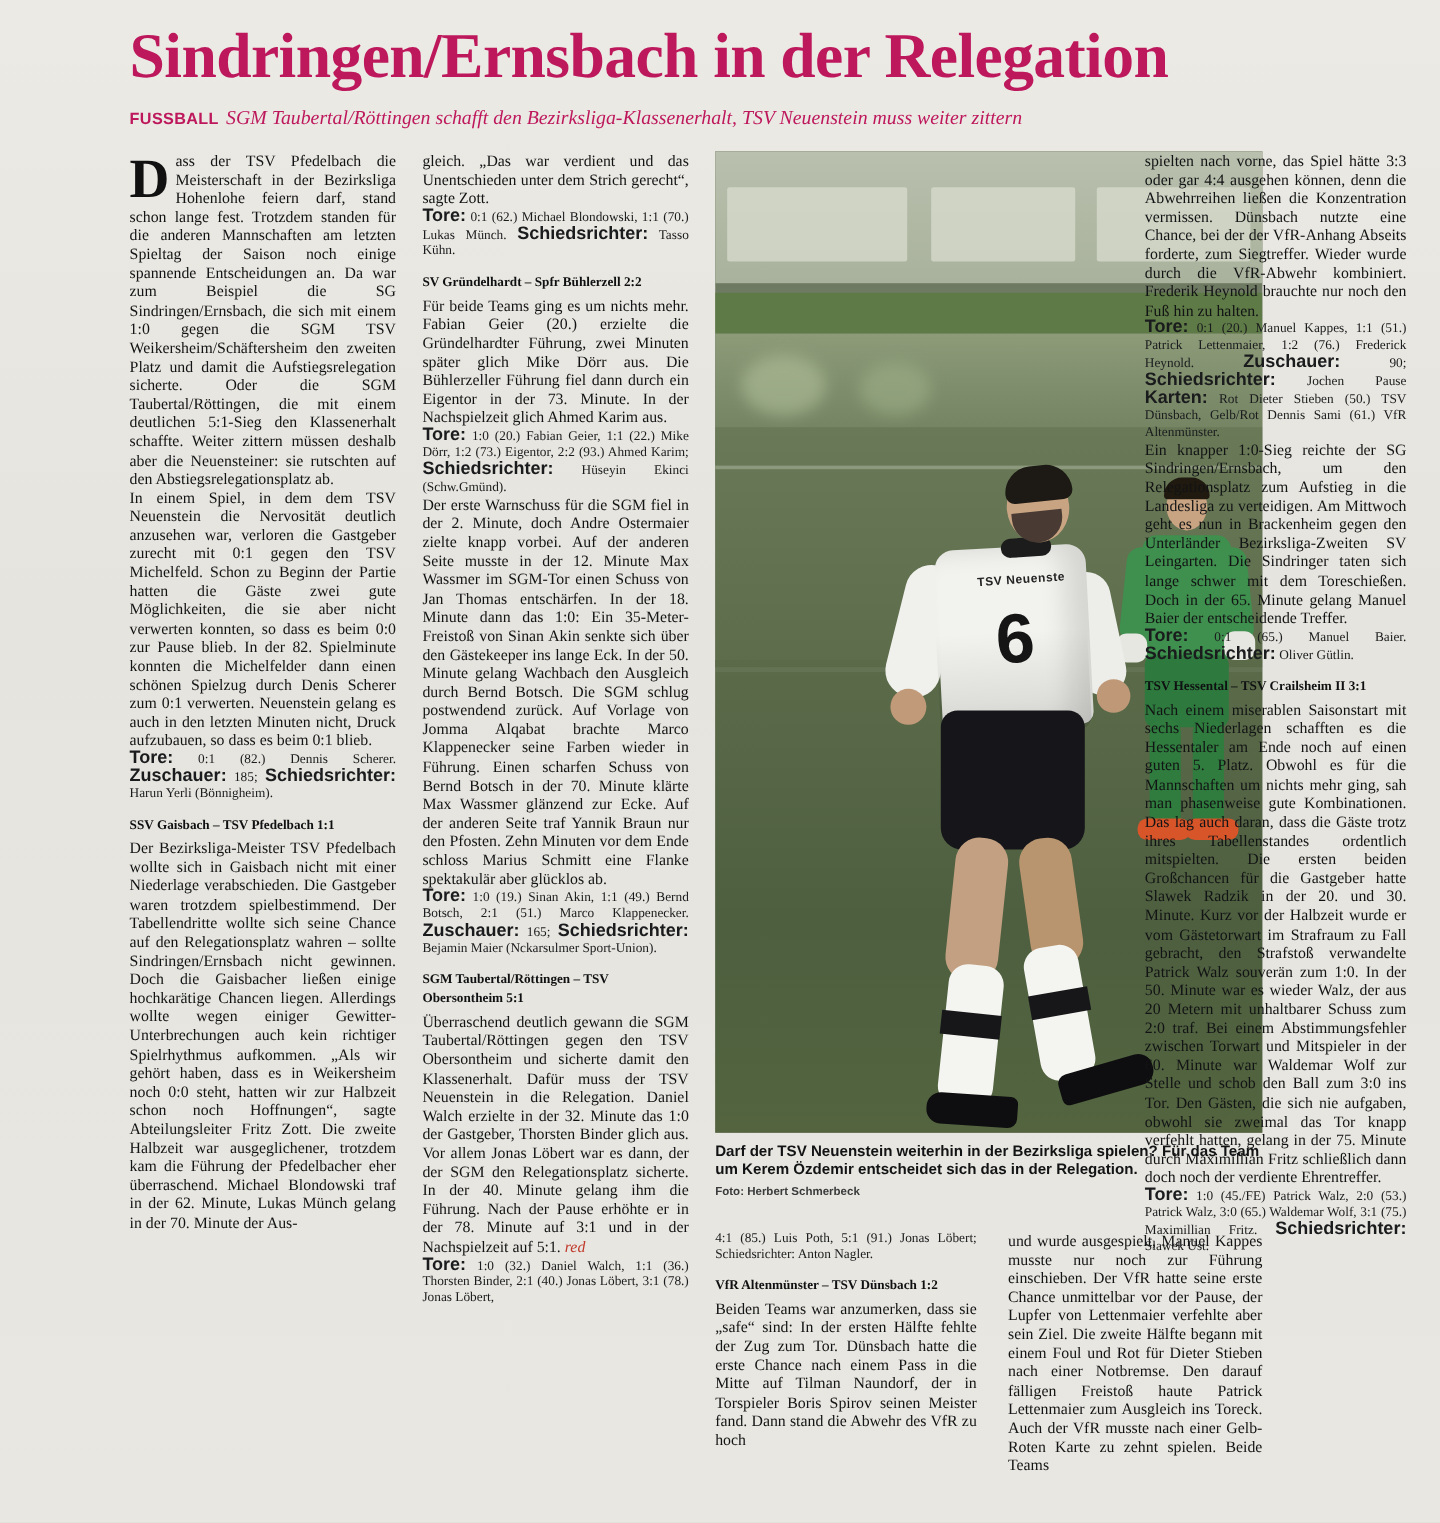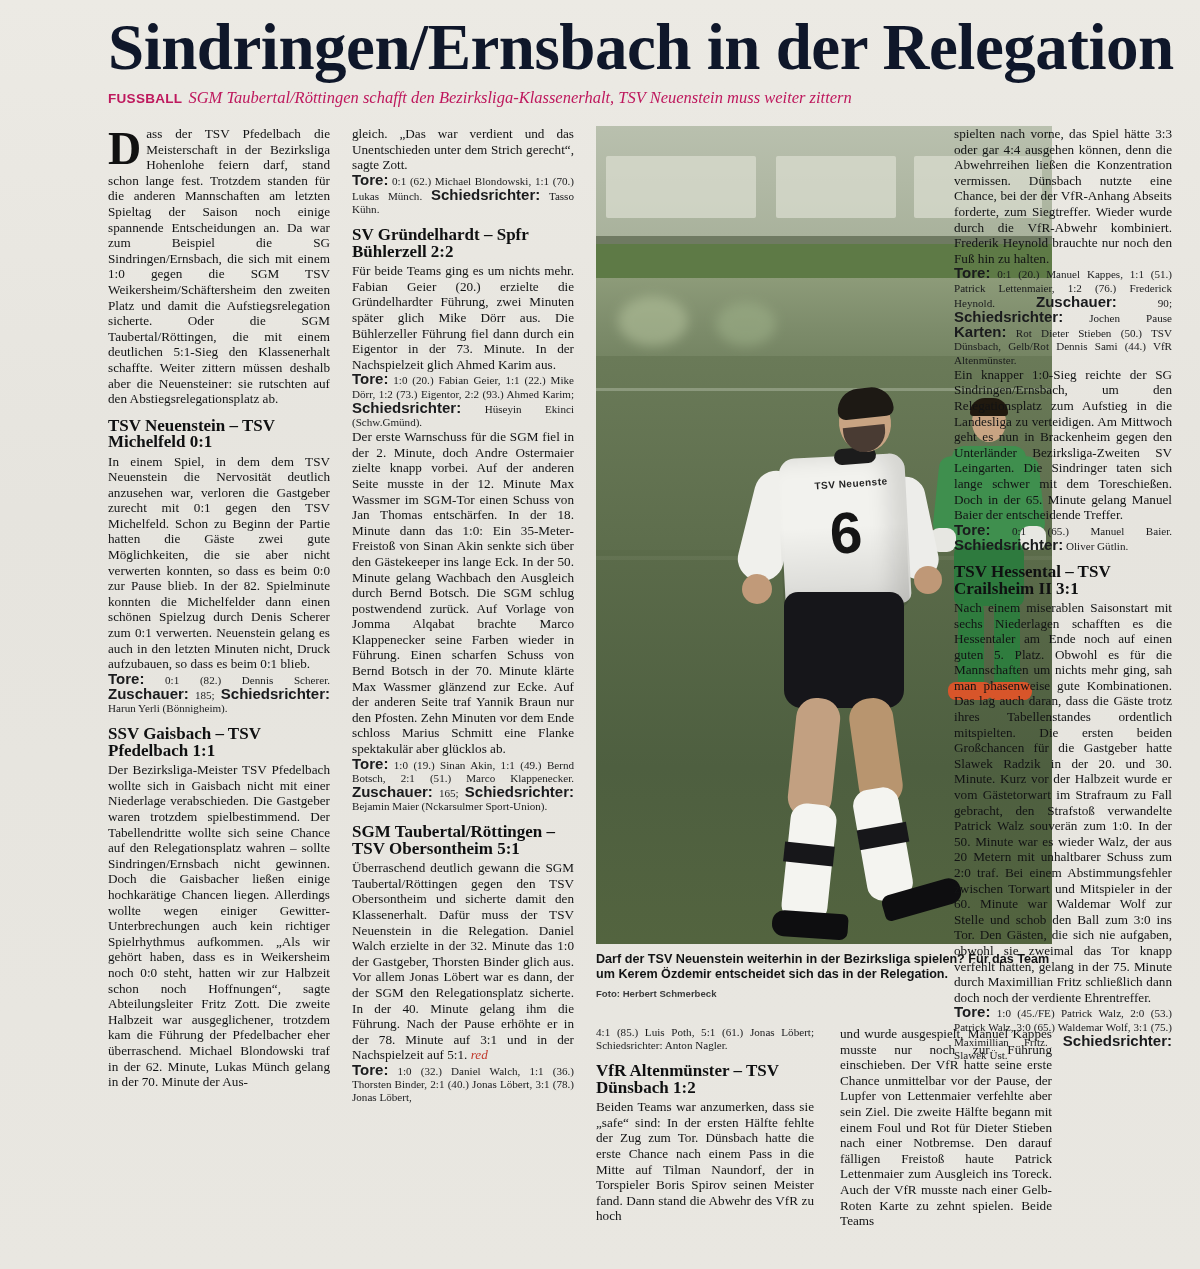--- a/index.html
+++ b/index.html
@@ -14,24 +14,24 @@
     position:absolute;left:0;top:0;width:1200px;height:1269px;
     background:
       linear-gradient(180deg,#eceae4 0%,#e6e4de 40%,#e9e7e1 100%);
   }
   .content{position:absolute;left:96px;top:0;width:1086px;height:1269px;}
 
   
   .headline{
     font-family:"Liberation Serif", serif;
     font-weight:700;
-    font-size:65px;
+    font-size:53px;
     line-height:58px;
     letter-spacing:-0.5px;
-    color:#0f172a;
+    color:#be185d;
     margin:18px 0 0 12px;
     white-space:nowrap;
   }
   .subline{
     margin:12px 0 0 12px;
     font-size:16.5px;
     line-height:20px;
     color:#be185d;
   }
   .subline .kicker{
@@ -61,21 +61,21 @@
   #c3{left:488px;}
   #c4{left:732px;}
   #c5{left:846px;width:218px;}
   
   .col p{margin:0 0 0 0;text-indent:0;}
   .para{margin-bottom:0px;}
 
   .subhead{
     font-family:"Liberation Serif", serif;
     font-weight:700;
-    font-size:17px;
+    font-size:11px;
     line-height:16.4px;
     margin:11px 0 3px 0;
     text-align:left;
     color:#0f1011;
   }
   .meta{
     font-size:11.1px;
     line-height:13.2px;
     text-align:justify;
     margin:4px 0 2px 0;
@@ -187,21 +187,20 @@
     <div class="subline">
       <span class="kicker">FUSSBALL</span><span class="deck">SGM Taubertal/Röttingen schafft den Bezirksliga-Klassenerhalt, TSV Neuenstein muss weiter zittern</span>
     </div>
 
     <div class="cols">
 
       <div class="col" id="c1">
         <p class="para">
           <span class="dropcap">D</span><span>ass der TSV Pfedelbach die Meisterschaft in der Bezirksliga Hohenlohe feiern darf, stand schon lange fest. Trotzdem standen für die anderen Mannschaften am letzten Spieltag der Saison noch einige spannende Entscheidungen an. Da war zum Beispiel die SG Sindringen/Ernsbach, die sich mit einem 1:0 gegen die SGM TSV Weikersheim/Schäftersheim den zweiten Platz und damit die Aufstiegsrelegation sicherte. Oder die SGM Taubertal/Röttingen, die mit einem deutlichen 5:1-Sieg den Klassenerhalt schaffte. Weiter zittern müssen deshalb aber die Neuensteiner: sie rutschten auf den Abstiegsrelegationsplatz ab.</span>
         </p>
-        <div class="subhead">TSV Neuenstein – TSV Michelfeld 0:1</div>
         <p class="para">In einem Spiel, in dem dem TSV Neuenstein die Nervosität deutlich anzusehen war, verloren die Gastgeber zurecht mit 0:1 gegen den TSV Michelfeld. Schon zu Beginn der Partie hatten die Gäste zwei gute Möglichkeiten, die sie aber nicht verwerten konnten, so dass es beim 0:0 zur Pause blieb. In der 82. Spielminute konnten die Michelfelder dann einen schönen Spielzug durch Denis Scherer zum 0:1 verwerten. Neuenstein gelang es auch in den letzten Minuten nicht, Druck aufzubauen, so dass es beim 0:1 blieb.</p>
         <p class="meta">
           <b>Tore:</b><span> 0:1 (82.) Dennis Scherer. </span><b>Zuschauer:</b><span> 185; </span><b>Schiedsrichter:</b><span> Harun Yerli (Bönnigheim).</span>
         </p>
         <div class="subhead">SSV Gaisbach – TSV Pfedelbach 1:1</div>
         <p class="para">Der Bezirksliga-Meister TSV Pfedelbach wollte sich in Gaisbach nicht mit einer Niederlage verabschieden. Die Gastgeber waren trotzdem spielbestimmend. Der Tabellendritte wollte sich seine Chance auf den Relegationsplatz wahren – sollte Sindringen/Ernsbach nicht gewinnen. Doch die Gaisbacher ließen einige hochkarätige Chancen liegen. Allerdings wollte wegen einiger Gewitter-Unterbrechungen auch kein richtiger Spielrhythmus aufkommen. „Als wir gehört haben, dass es in Weikersheim noch 0:0 steht, hatten wir zur Halbzeit schon noch Hoffnungen“, sagte Abteilungsleiter Fritz Zott. Die zweite Halbzeit war ausgeglichener, trotzdem kam die Führung der Pfedelbacher eher überraschend. Michael Blondowski traf in der 62. Minute, Lukas Münch gelang in der 70. Minute der Aus-</p>
       </div>
 
       <div class="col" id="c2">
         <p class="para">gleich. „Das war verdient und das Unentschieden unter dem Strich gerecht“, sagte Zott.</p>
@@ -274,33 +273,33 @@
           <div class="pl pl-bootL"></div>
           <div class="pl pl-bootR"></div>
         </div>
         <div class="caption">
           <span>Darf der TSV Neuenstein weiterhin in der Bezirksliga spielen? Für das Team um Kerem Özdemir entscheidet sich das in der Relegation.</span>
           <div class="credit">Foto: Herbert Schmerbeck</div>
         </div>
       </div>
 
       <div class="col" id="c3" style="top:900px;width:218px;height:238px;">
-        <p class="meta">4:1 (85.) Luis Poth, 5:1 (61.) Jonas Löbert; Schiedsrichter: Anton Nagler.</p>
+        <p class="meta">4:1 (85.) Luis Poth, 5:1 (91.) Jonas Löbert; Schiedsrichter: Anton Nagler.</p>
         <div class="subhead">VfR Altenmünster – TSV Dünsbach 1:2</div>
         <p class="para">Beiden Teams war anzumerken, dass sie „safe“ sind: In der ersten Hälfte fehlte der Zug zum Tor. Dünsbach hatte die erste Chance nach einem Pass in die Mitte auf Tilman Naundorf, der in Torspieler Boris Spirov seinen Meister fand. Dann stand die Abwehr des VfR zu hoch</p>
       </div>
 
       <div class="col" id="c4" style="top:900px;left:732px;width:212px;height:238px;">
         <p class="para">und wurde ausgespielt, Manuel Kappes musste nur noch zur Führung einschieben. Der VfR hatte seine erste Chance unmittelbar vor der Pause, der Lupfer von Lettenmaier verfehlte aber sein Ziel. Die zweite Hälfte begann mit einem Foul und Rot für Dieter Stieben nach einer Notbremse. Den darauf fälligen Freistoß haute Patrick Lettenmaier zum Ausgleich ins Toreck. Auch der VfR musste nach einer Gelb-Roten Karte zu zehnt spielen. Beide Teams</p>
       </div>
 
       <div class="col" id="c5">
         <p class="para">spielten nach vorne, das Spiel hätte 3:3 oder gar 4:4 ausgehen können, denn die Abwehrreihen ließen die Konzentration vermissen. Dünsbach nutzte eine Chance, bei der der VfR-Anhang Abseits forderte, zum Siegtreffer. Wieder wurde durch die VfR-Abwehr kombiniert. Frederik Heynold brauchte nur noch den Fuß hin zu halten.</p>
         <p class="meta">
-          <b>Tore:</b><span> 0:1 (20.) Manuel Kappes, 1:1 (51.) Patrick Lettenmaier, 1:2 (76.) Frederick Heynold. </span><b>Zuschauer:</b><span> 90; </span><b>Schiedsrichter:</b><span> Jochen Pause </span><b>Karten:</b><span> Rot Dieter Stieben (50.) TSV Dünsbach, Gelb/Rot Dennis Sami (44.) VfR Altenmünster.</span>
+          <b>Tore:</b><span> 0:1 (20.) Manuel Kappes, 1:1 (51.) Patrick Lettenmaier, 1:2 (76.) Frederick Heynold. </span><b>Zuschauer:</b><span> 90; </span><b>Schiedsrichter:</b><span> Jochen Pause </span><b>Karten:</b><span> Rot Dieter Stieben (50.) TSV Dünsbach, Gelb/Rot Dennis Sami (61.) VfR Altenmünster.</span>
         </p>
         <p class="para">Ein knapper 1:0-Sieg reichte der SG Sindringen/Ernsbach, um den Relegationsplatz zum Aufstieg in die Landesliga zu verteidigen. Am Mittwoch geht es nun in Brackenheim gegen den Unterländer Bezirksliga-Zweiten SV Leingarten. Die Sindringer taten sich lange schwer mit dem Toreschießen. Doch in der 65. Minute gelang Manuel Baier der entscheidende Treffer.</p>
         <p class="meta">
           <b>Tore:</b><span> 0:1 (65.) Manuel Baier. </span><b>Schiedsrichter:</b><span> Oliver Gütlin.</span>
         </p>
         <div class="subhead">TSV Hessental – TSV Crailsheim II 3:1</div>
         <p class="para">Nach einem miserablen Saisonstart mit sechs Niederlagen schafften es die Hessentaler am Ende noch auf einen guten 5. Platz. Obwohl es für die Mannschaften um nichts mehr ging, sah man phasenweise gute Kombinationen. Das lag auch daran, dass die Gäste trotz ihres Tabellenstandes ordentlich mitspielten. Die ersten beiden Großchancen für die Gastgeber hatte Slawek Radzik in der 20. und 30. Minute. Kurz vor der Halbzeit wurde er vom Gästetorwart im Strafraum zu Fall gebracht, den Strafstoß verwandelte Patrick Walz souverän zum 1:0. In der 50. Minute war es wieder Walz, der aus 20 Metern mit unhaltbarer Schuss zum 2:0 traf. Bei einem Abstimmungsfehler zwischen Torwart und Mitspieler in der 60. Minute war Waldemar Wolf zur Stelle und schob den Ball zum 3:0 ins Tor. Den Gästen, die sich nie aufgaben, obwohl sie zweimal das Tor knapp verfehlt hatten, gelang in der 75. Minute durch Maximillian Fritz schließlich dann doch noch der verdiente Ehrentreffer.</p>
         <p class="meta">
           <b>Tore:</b><span> 1:0 (45./FE) Patrick Walz, 2:0 (53.) Patrick Walz, 3:0 (65.) Waldemar Wolf, 3:1 (75.) Maximillian Fritz. </span><b>Schiedsrichter:</b><span> Slawek Üst.</span>
         </p>

